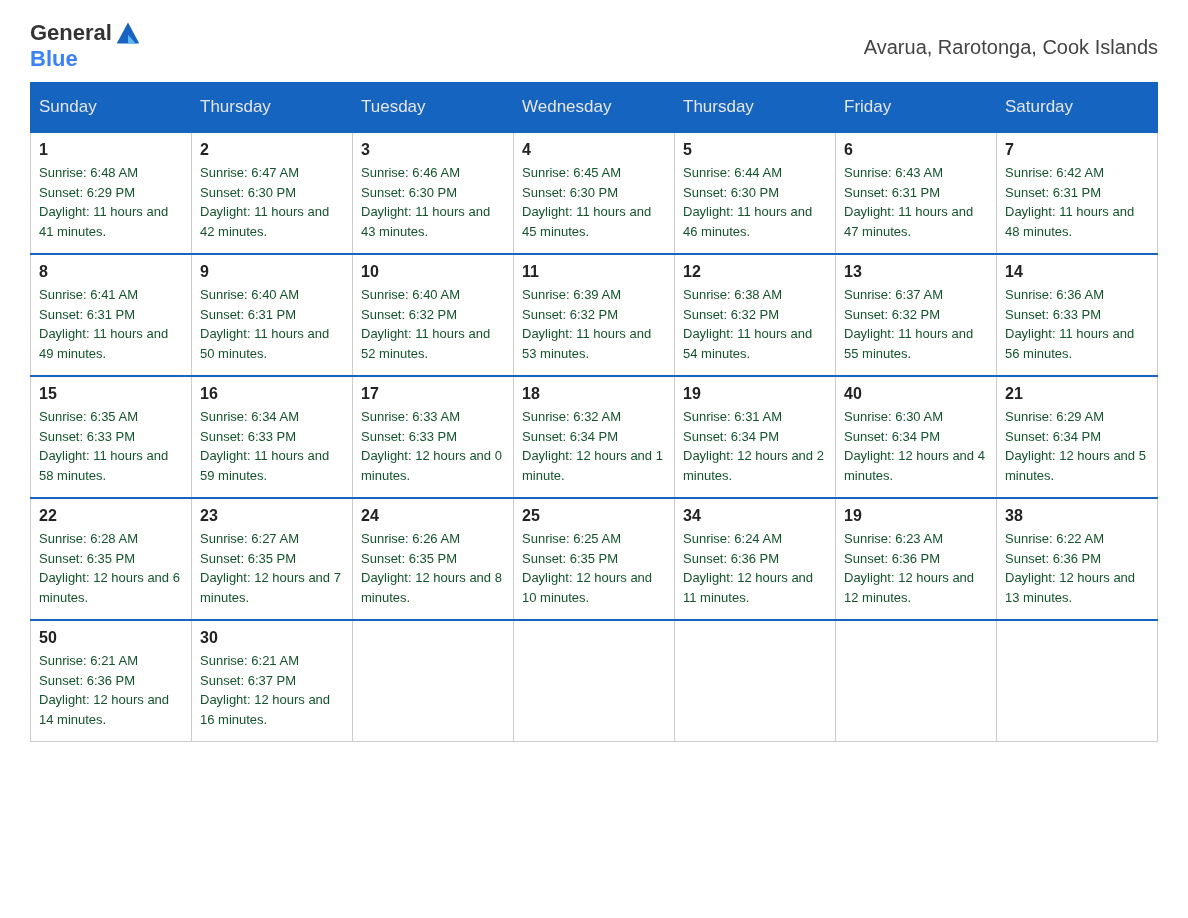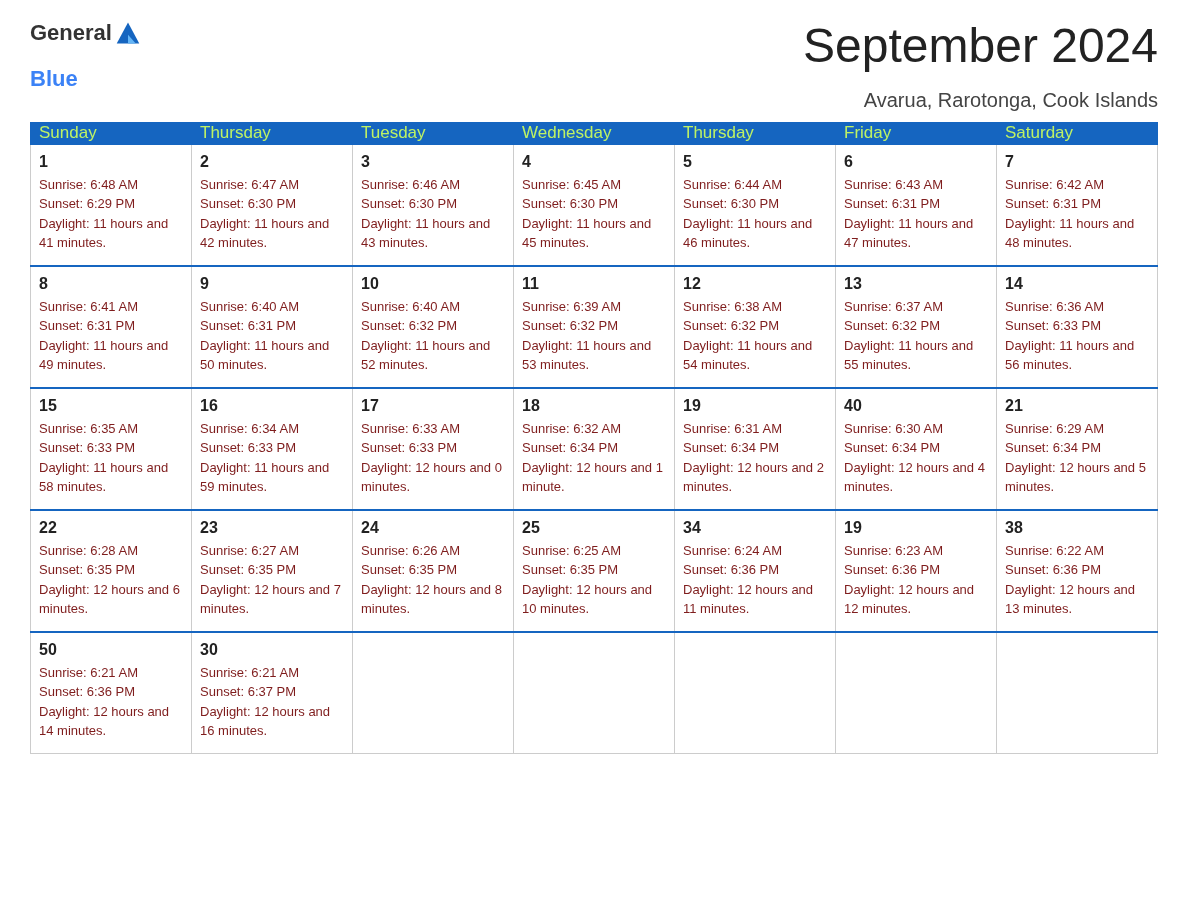--- a/index.html
+++ b/index.html
@@ -35,22 +35,22 @@
       color: #444;
       margin-top: 16px;
     }
     .calendar-table {
       width: 100%;
       border-collapse: collapse;
       margin-top: 10px;
     }
     .calendar-table th {
       background-color: #1565c0;
-      color: #bef264;
-      padding: 0 8px;
+      color: #e5e5e5;
+      padding: 14px 8px;
       font-size: 17px;
       font-weight: normal;
       text-align: left;
       border: 1px solid #1565c0;
     }
     .calendar-table td {
       vertical-align: top;
       padding: 8px 8px 12px 8px;
       border: 1px solid #ccc;
       width: calc(100% / 7);
@@ -61,51 +61,50 @@
     .day-number {
       font-size: 16px;
       font-weight: bold;
       color: #222;
       display: block;
       margin-bottom: 4px;
     }
     .day-info {
       font-size: 13px;
       line-height: 1.5;
-      color: #7f1d1d;
+      color: #14532d;
     }
     .empty-cell {
       background: #fff;
       border: 1px solid #ccc;
     }
     tr td:first-child {
       border-left: 1px solid #ccc;
     }
     .week-row td {
       border-top: 2px solid #1565c0;
     }
   </style>
 </head>
 <body>
 
 <div class="header-row">
-  <div class="logo" style="flex-direction: column; align-items: flex-start; gap: 20px;">
+  <div class="logo" style="flex-direction: column; align-items: flex-start;">
       <div style="display: flex; align-items: center;">
         <span style="font-size: 22px; font-weight: bold; color: rgb(51, 51, 51);">General</span>
         <svg viewBox="0 0 30 28" style="width: 26px; height: 26px; margin-left: 3px;">
           <polygon points="2,26 15,2 28,26" fill="#1565c0"></polygon>
           <polygon points="15,16 24,26 15,26" fill="#64b5f6"></polygon>
         </svg>
       </div>
       <div style="display: flex; align-items: center;">
         <span style="font-size: 22px; font-weight: bold; color: #3b82f6;">Blue</span>
       </div>
     </div>
   <div class="title-block">
-    <div class="month-year">September 2024</div>
     <div class="location">Avarua, Rarotonga, Cook Islands</div>
   </div>
 </div>
 
 <style>
 </style>
 
 <table class="calendar-table">
   <thead>
     <tr>

